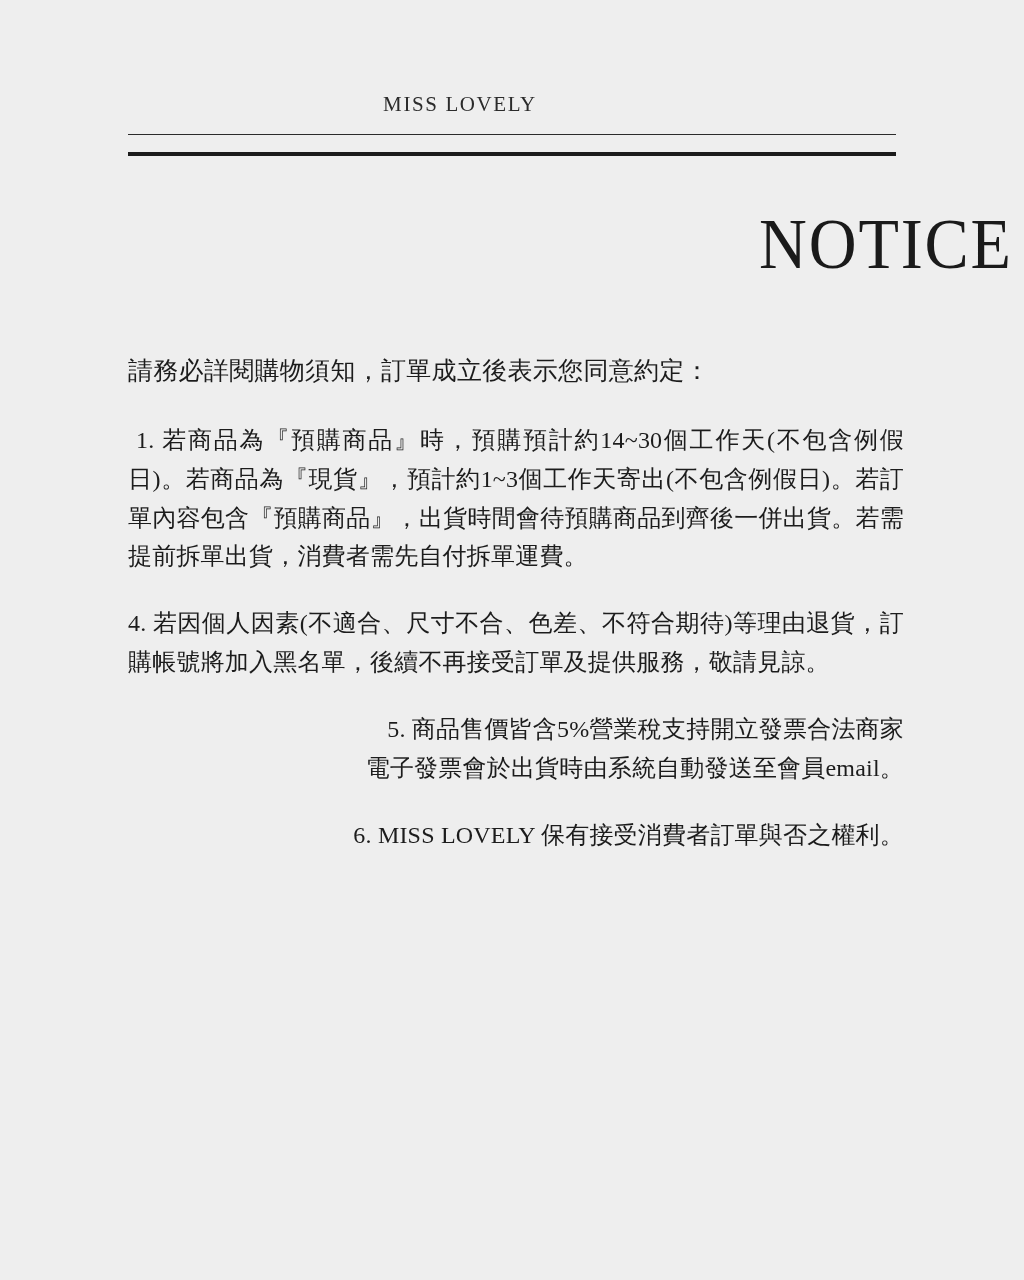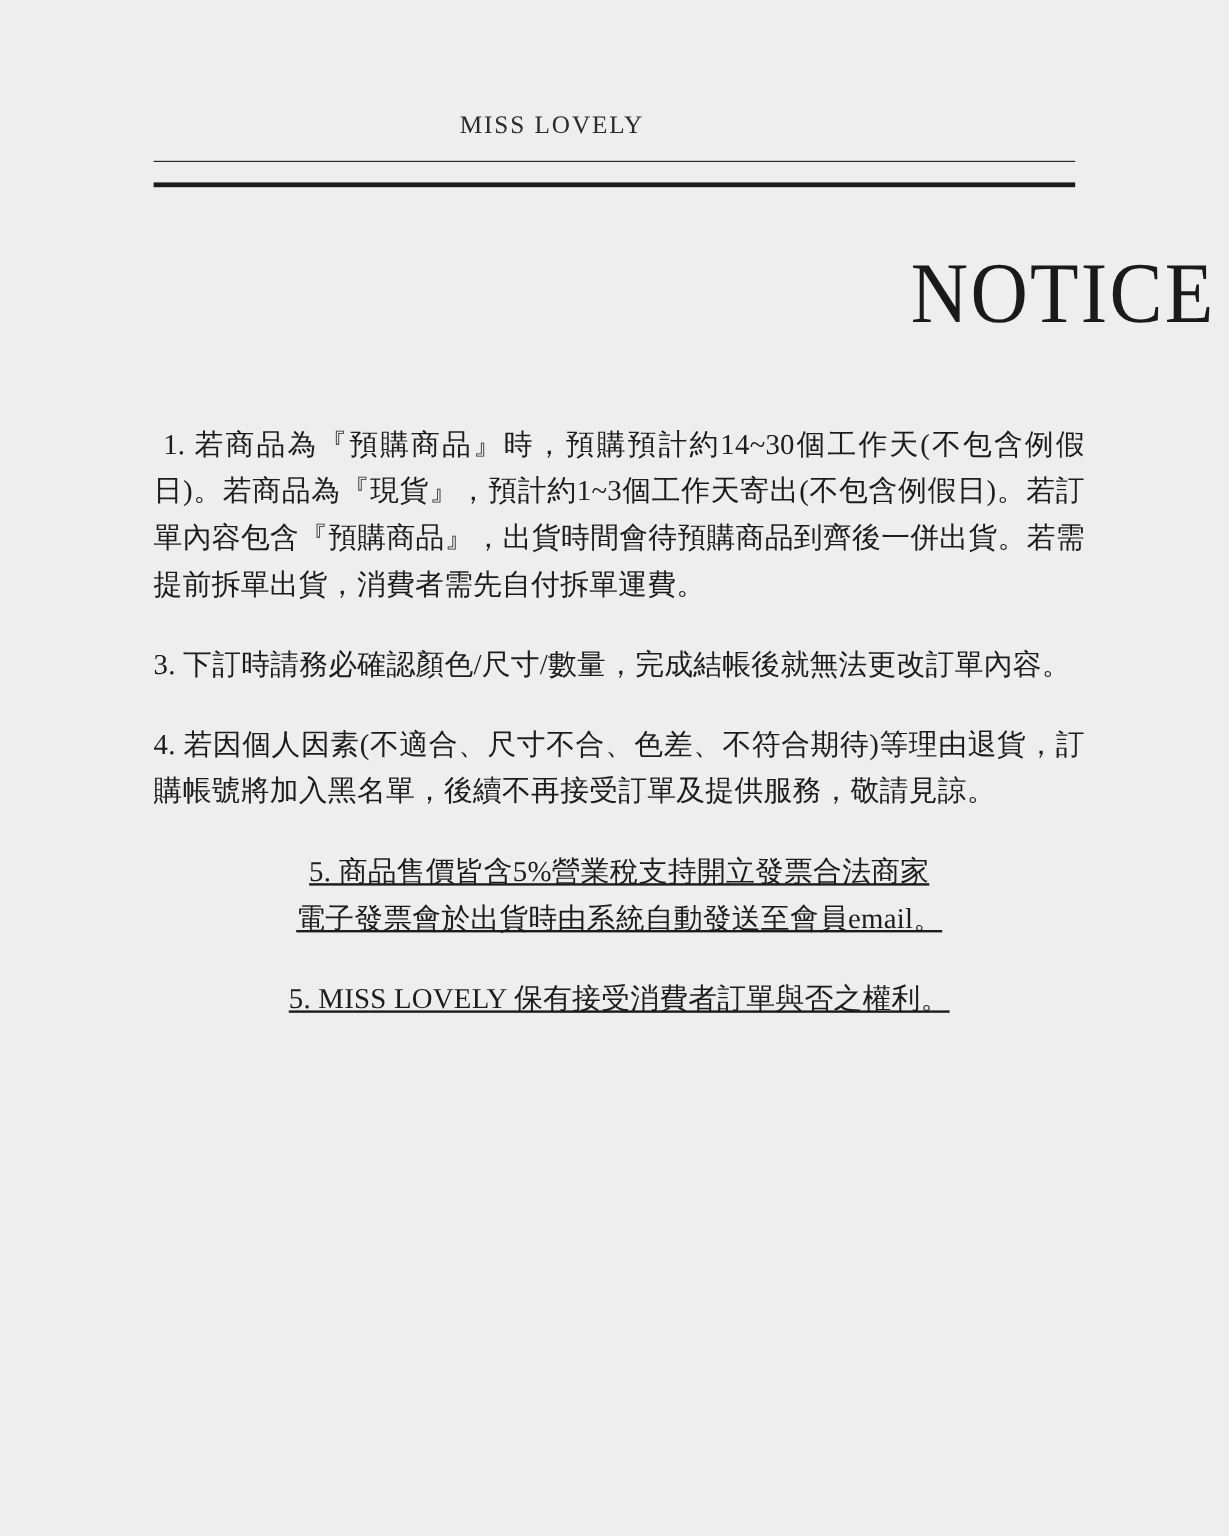--- a/index.html
+++ b/index.html
@@ -101,43 +101,42 @@
     text-align: justify;
     text-justify: inter-character;
   }
   .item.first {
     text-indent: 8px;
   }
   .item:last-child {
     margin-bottom: 0;
   }
   .item.no-justify {
-    text-align: center;
-    text-decoration: underline;
+    text-align: right;
   }
 </style>
 </head>
 <body>
 
 <div class="page">
 
   <div class="brand-wrap">
     <span class="brand">MISS LOVELY</span>
   </div>
 
   <div class="rule-thin"></div>
   <div class="rule-thick"></div>
 
   <div class="notice-title-wrap">
     <span class="notice-title">NOTICE</span>
   </div>
 
   <div class="content">
+    <p class="lead">請務必詳閱購物須知，訂單成立後表示您同意約定：</p>
 
     <p class="item first">1. 若商品為『預購商品』時，預購預計約14~30個工作天(不包含例假日)。若商品為『現貨』，預計約1~3個工作天寄出(不包含例假日)。若訂單內容包含『預購商品』，出貨時間會待預購商品到齊後一併出貨。若需提前拆單出貨，消費者需先自付拆單運費。</p>
-    <p class="item">3. 下訂時請務必確認顏色/尺寸/數量，完成結帳後就無法更改訂單內容。</p>
     <p class="item">4. 若因個人因素(不適合、尺寸不合、色差、不符合期待)等理由退貨，訂購帳號將加入黑名單，後續不再接受訂單及提供服務，敬請見諒。</p>
     <p class="item no-justify" style="white-space: pre-line;">5. 商品售價皆含5%營業稅支持開立發票合法商家
 電子發票會於出貨時由系統自動發送至會員email。</p>
-    <p class="item no-justify">5. MISS LOVELY 保有接受消費者訂單與否之權利。</p>
+    <p class="item no-justify">6. MISS LOVELY 保有接受消費者訂單與否之權利。</p>
   </div>
 
 </div>
 
 </body></html>

